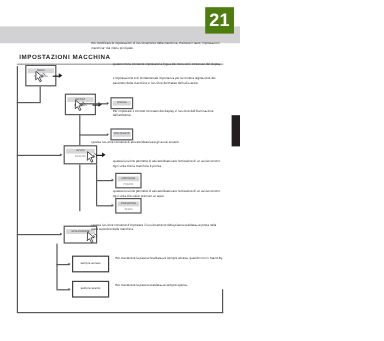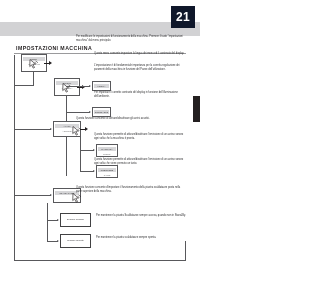--- a/index.html
+++ b/index.html
@@ -10,22 +10,22 @@
     overflow:hidden;
     position:relative;
   }
   
   .top-band{
     position:absolute;left:0;top:22px;width:200px;height:14px;
     background:#d2d2d4;
   }
   .page-badge{
     position:absolute;right:5px;top:6px;width:24px;height:22px;
-    background:#0f172a;color:#ffffff;
-    font-size:12px;font-weight:bold;
+    background:#4d7c0f;color:#ffffff;
+    font-size:15px;font-weight:bold;
     display:flex;align-items:center;justify-content:center;
     letter-spacing:.3px;
   }
   
   .side-tab{
     position:absolute;right:0;top:96px;width:7px;height:26px;
     background:#231f20;
   }
   
   .section-title{

